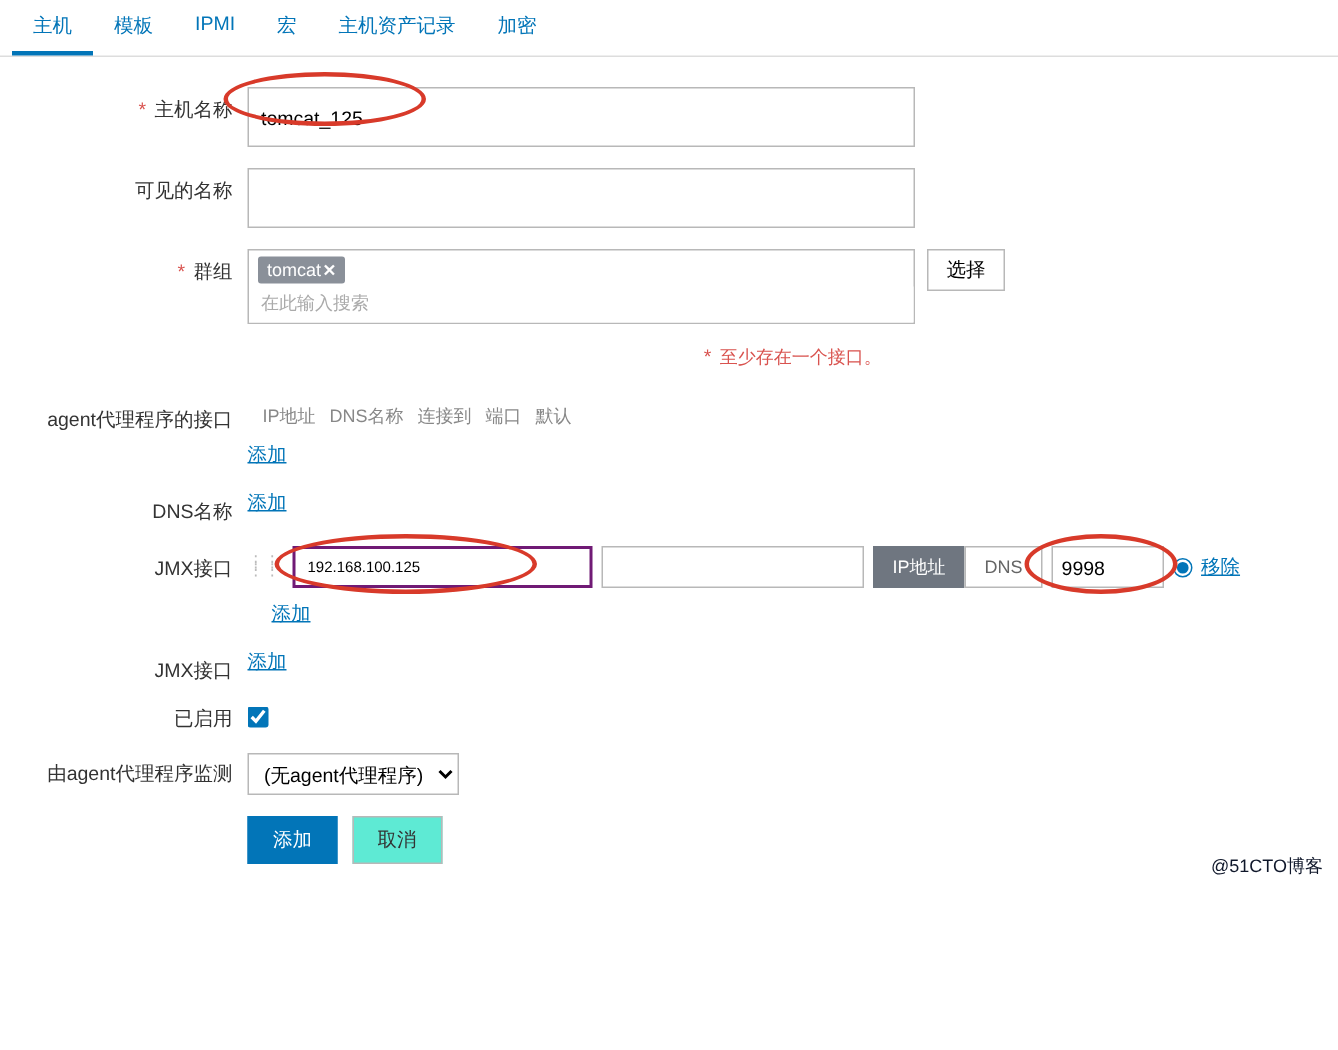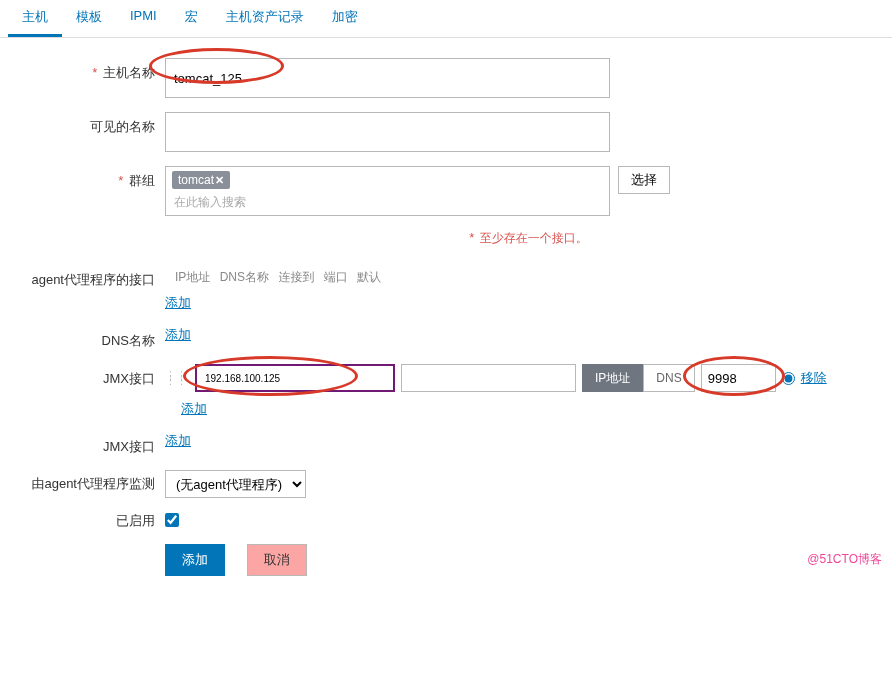--- a/index.html
+++ b/index.html
@@ -159,36 +159,36 @@
       border: 1px solid #b8b8b8; font-size: 13px;
       background: #fff;
     }
     .checkbox-enable { accent-color: #0275b8; width: 14px; height: 14px; }
     .btn-primary {
       background: #0275b8; color: #fff;
       border: 1px solid #0275b8;
       padding: 6px 16px; cursor: pointer; font-size: 13px;
     }
     .btn-default {
-      background: #fca5a5; color: #333;
+      background: #5eead4; color: #333;
       border: 1px solid #b8b8b8;
       padding: 6px 16px; cursor: pointer; font-size: 13px;
-      margin-left: 18px;
+      margin-left: 6px;
     }
     .annot {
       position: absolute;
       border: 3px solid #d83a2a;
       border-radius: 50%;
       pointer-events: none;
       z-index: 50;
     }
     .watermark {
       position: absolute;
-      bottom: 22px; right: 10px;
-      color: #ec4899; font-size: 12px;
+      bottom: 4px; right: 10px;
+      color: #0f172a; font-size: 12px;
     }
   </style>
 </head>
 <body>
 
 <div class="tabs">
   <div class="tab active">主机</div>
   <div class="tab">模板</div>
   <div class="tab">IPMI</div>
   <div class="tab">宏</div>
@@ -293,35 +293,35 @@
 
   <div class="form-row">
     <div class="form-label">JMX接口</div>
     <div class="form-content">
       <span class="link-add">添加</span>
     </div>
   </div>
 
 
   <div class="form-row center">
+    <div class="form-label no-pad">已启用</div>
+    <div class="form-content">
+      <input type="checkbox" class="checkbox-enable" checked="" style="">
+    </div>
+  </div>
+
+  <div class="form-row center">
     <div class="form-label no-pad">由agent代理程序监测</div>
     <div class="form-content">
       <select class="select-monitor">
         <option>(无agent代理程序)</option>
       </select>
     </div>
   </div>
 
-  <div class="form-row center">
-    <div class="form-label no-pad">已启用</div>
-    <div class="form-content">
-      <input type="checkbox" class="checkbox-enable" checked="" style="">
-    </div>
-  </div>
-
   <div class="form-row">
     <div class="form-label"></div>
     <div class="form-content">
       <button class="btn-primary">添加</button>
       <button class="btn-default">取消</button>
     </div>
   </div>
 
 </div>
 

